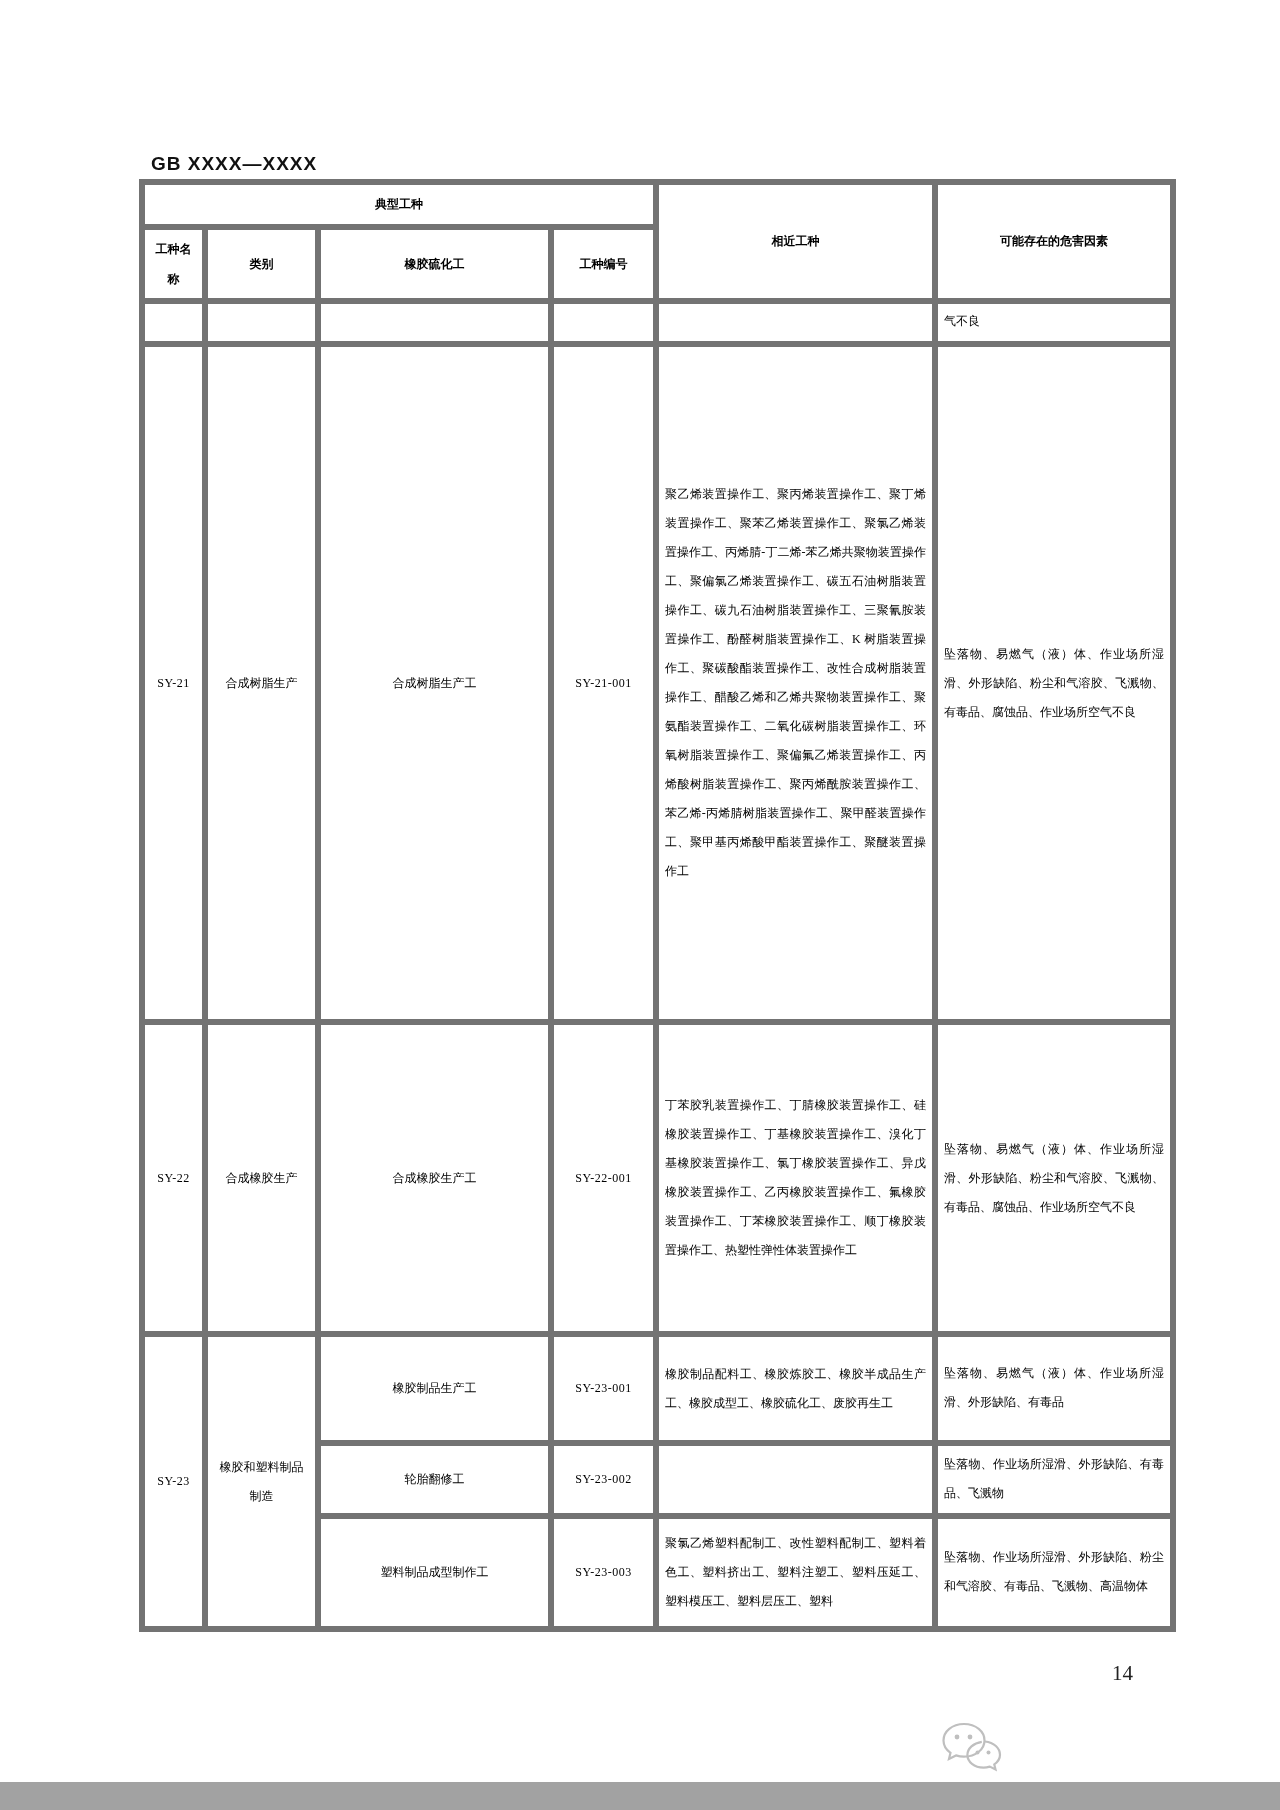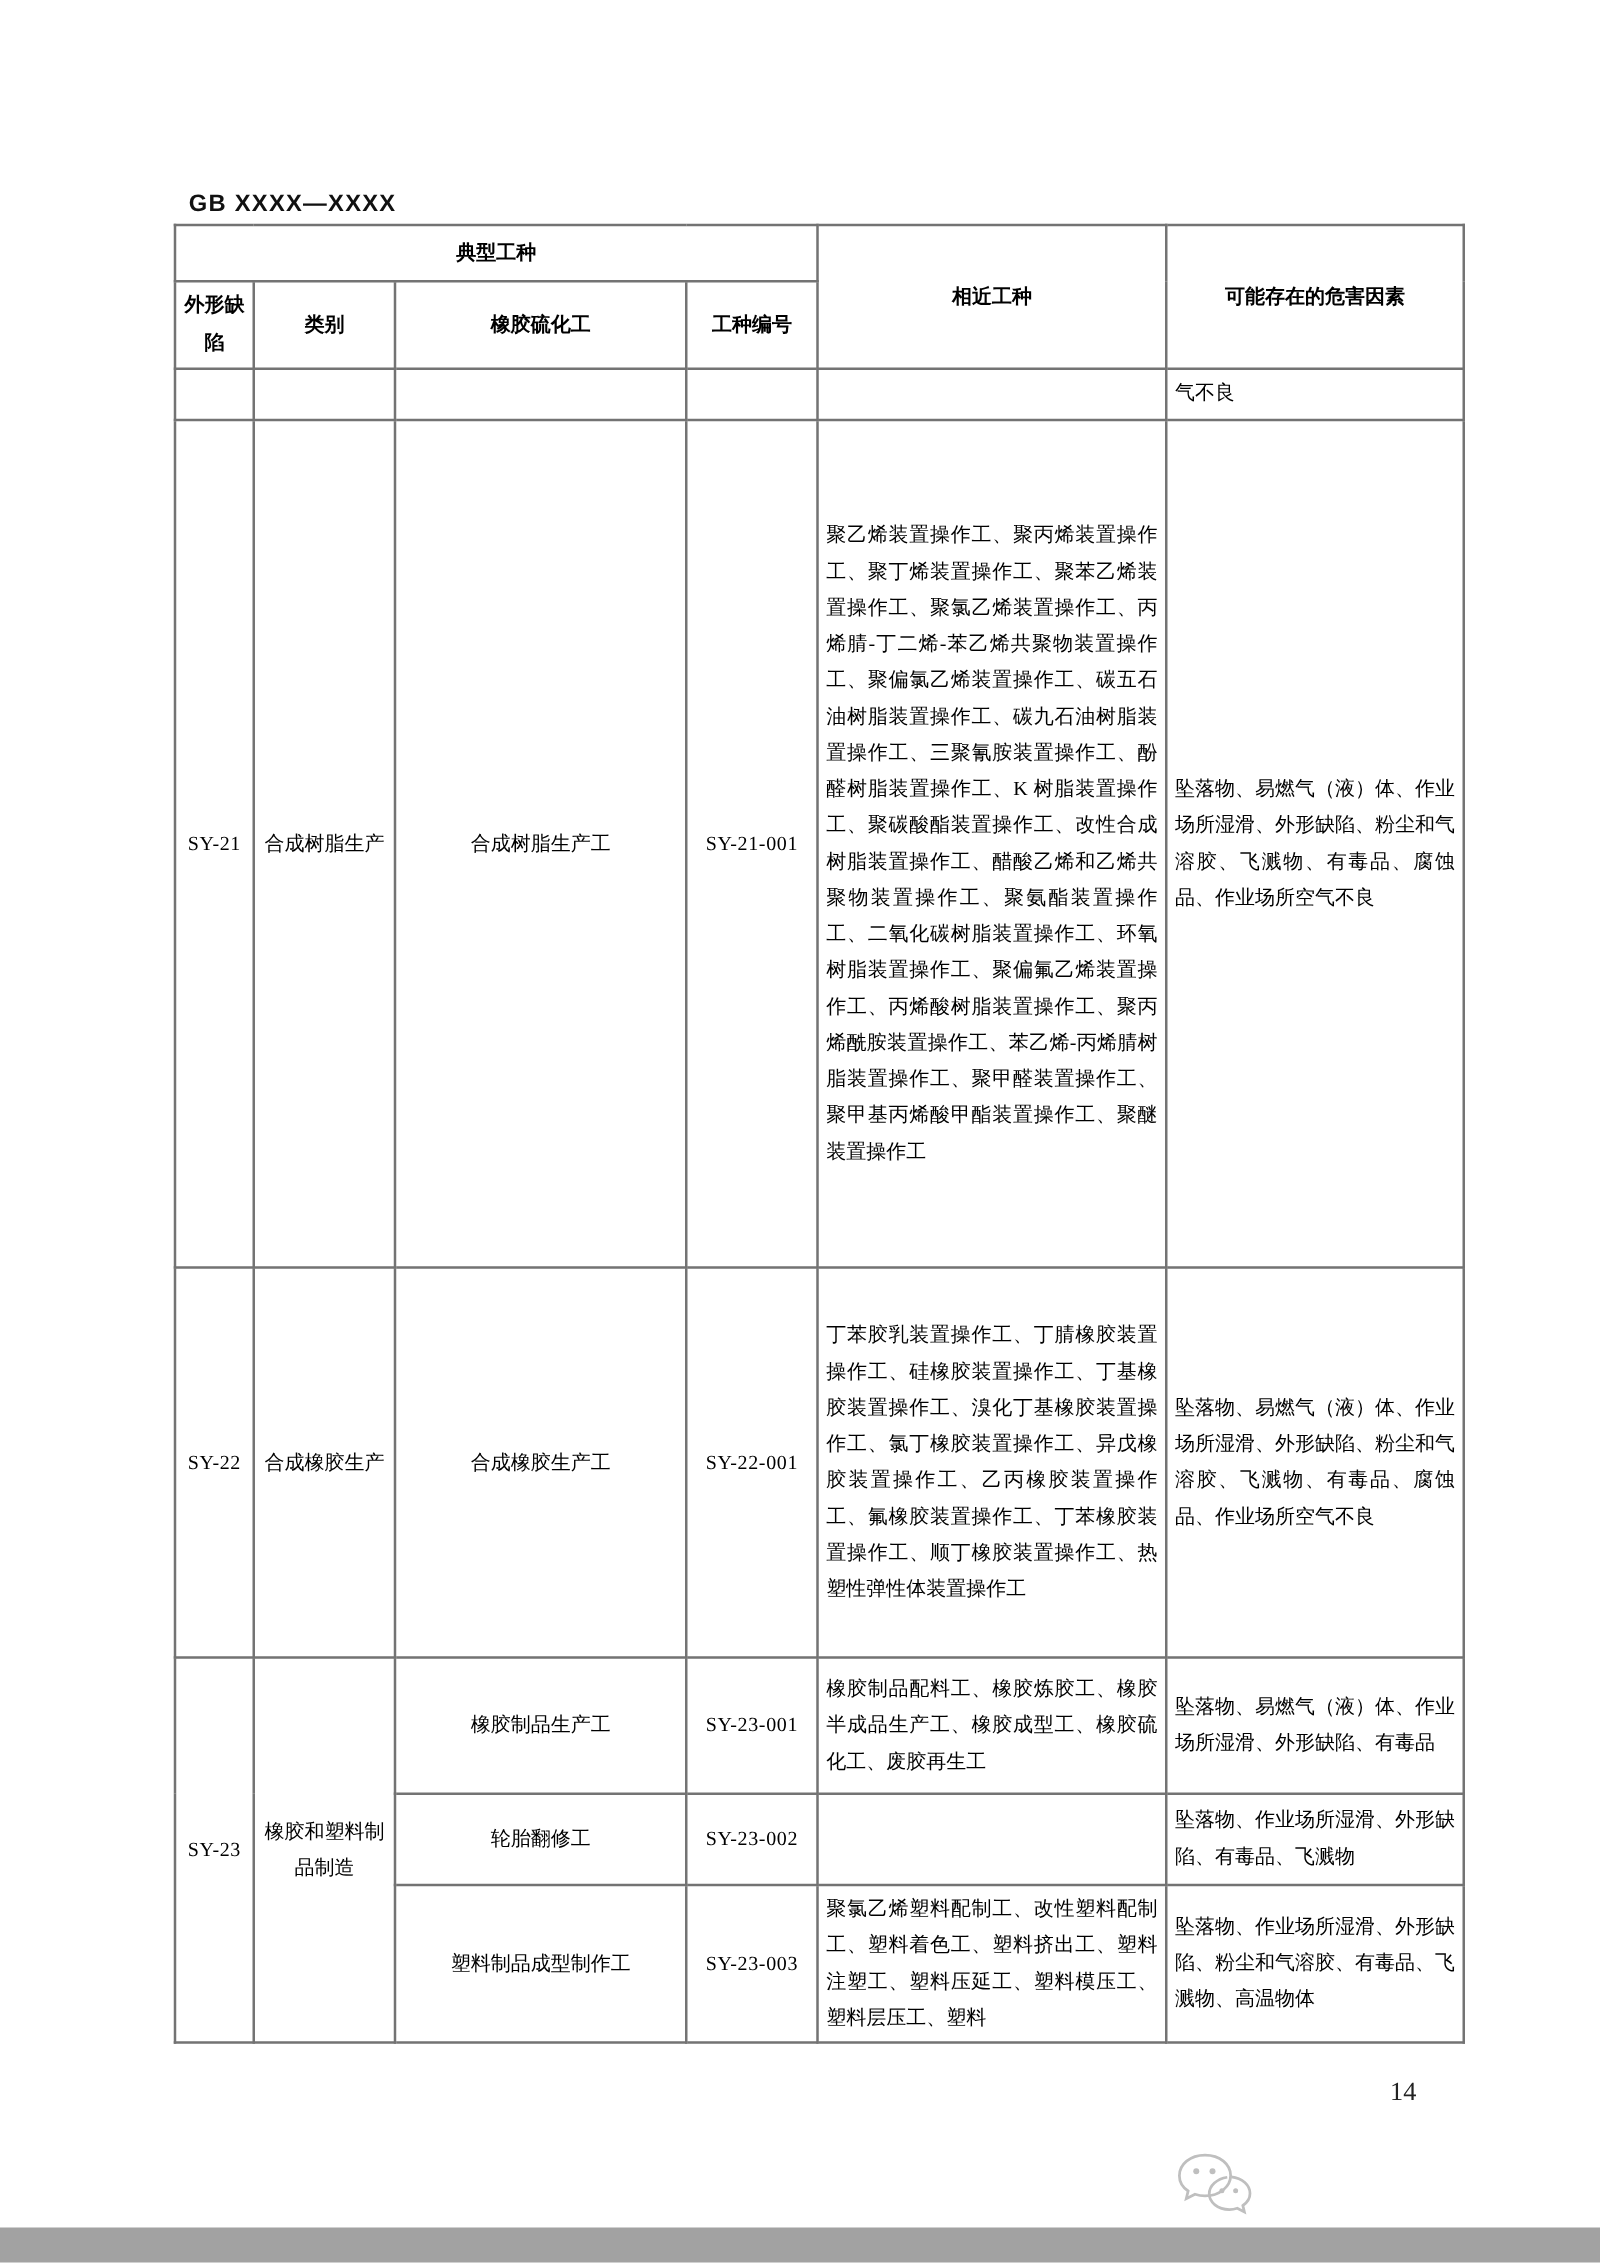--- a/index.html
+++ b/index.html
@@ -10,22 +10,22 @@
   .doc-code{
     position:absolute;left:151px;top:153px;
     font-family:"Liberation Sans","DejaVu Sans",sans-serif;
     font-size:19px;font-weight:600;letter-spacing:1px;color:#111;
   }
   table.main{
     position:absolute;left:139px;top:179px;width:1031px;
     border-collapse:collapse;table-layout:fixed;
   }
   table.main td,table.main th{
-    border:2px solid #737373;padding:4px 6px;vertical-align:middle;
-    font-size:16px;line-height:29px;word-break:break-all;
+    border:6px solid #737373;padding:4px 6px;vertical-align:middle;
+    font-size:12px;line-height:29px;word-break:break-all;
   }
   th.hdr{
     font-family:"Liberation Sans","DejaVu Sans",sans-serif;
     font-weight:bold;font-size:20px;text-align:center;color:#000;
     background:#fff;
   }
   td.center{text-align:center;}
   td.code{font-size:19px;letter-spacing:0.5px;text-align:center;}
   td.similar{
     vertical-align:top;text-align:justify;font-size:19px;line-height:28.8px;
@@ -71,21 +71,21 @@
   </colgroup>
 
   <tbody>
       <tr style="height:45px">
     <th class="hdr" colspan="4">典型工种</th>
     <th class="hdr" rowspan="2">相近工种</th>
     <th class="hdr" rowspan="2">可能存在的危害因素</th>
   </tr>
 
   <tr style="height:68px">
-    <th class="hdr" style="line-height:30px">外形缺陷</th>
+    <th class="hdr" style="line-height:30px">工种名称</th>
     <th class="hdr">类别</th>
     <th class="hdr">橡胶硫化工</th>
     <th class="hdr">工种编号</th>
   </tr>
 
   <tr style="height:41px">
     <td class="center"></td>
     <td class="center"></td>
     <td class="center"></td>
     <td class="center"></td>

